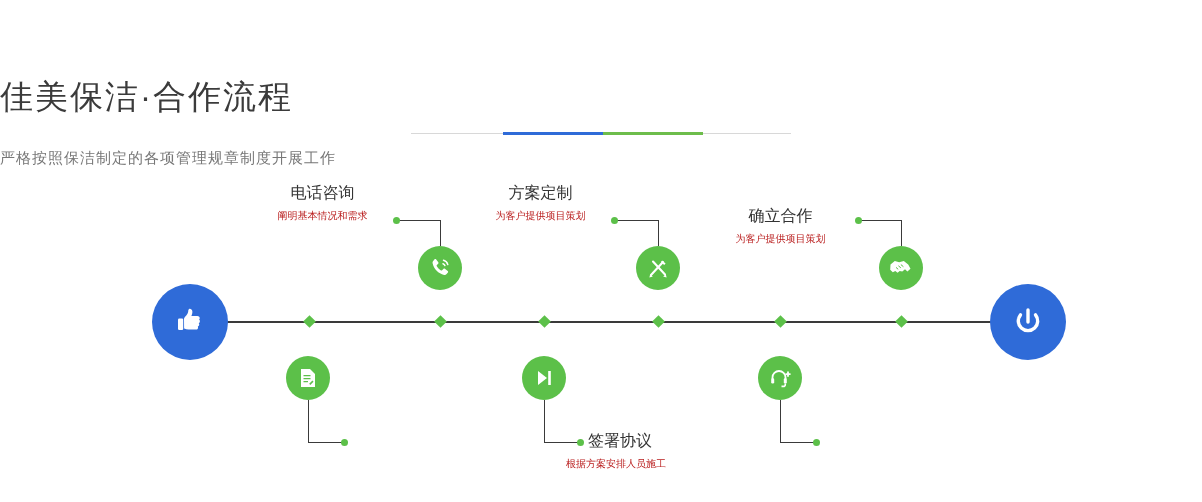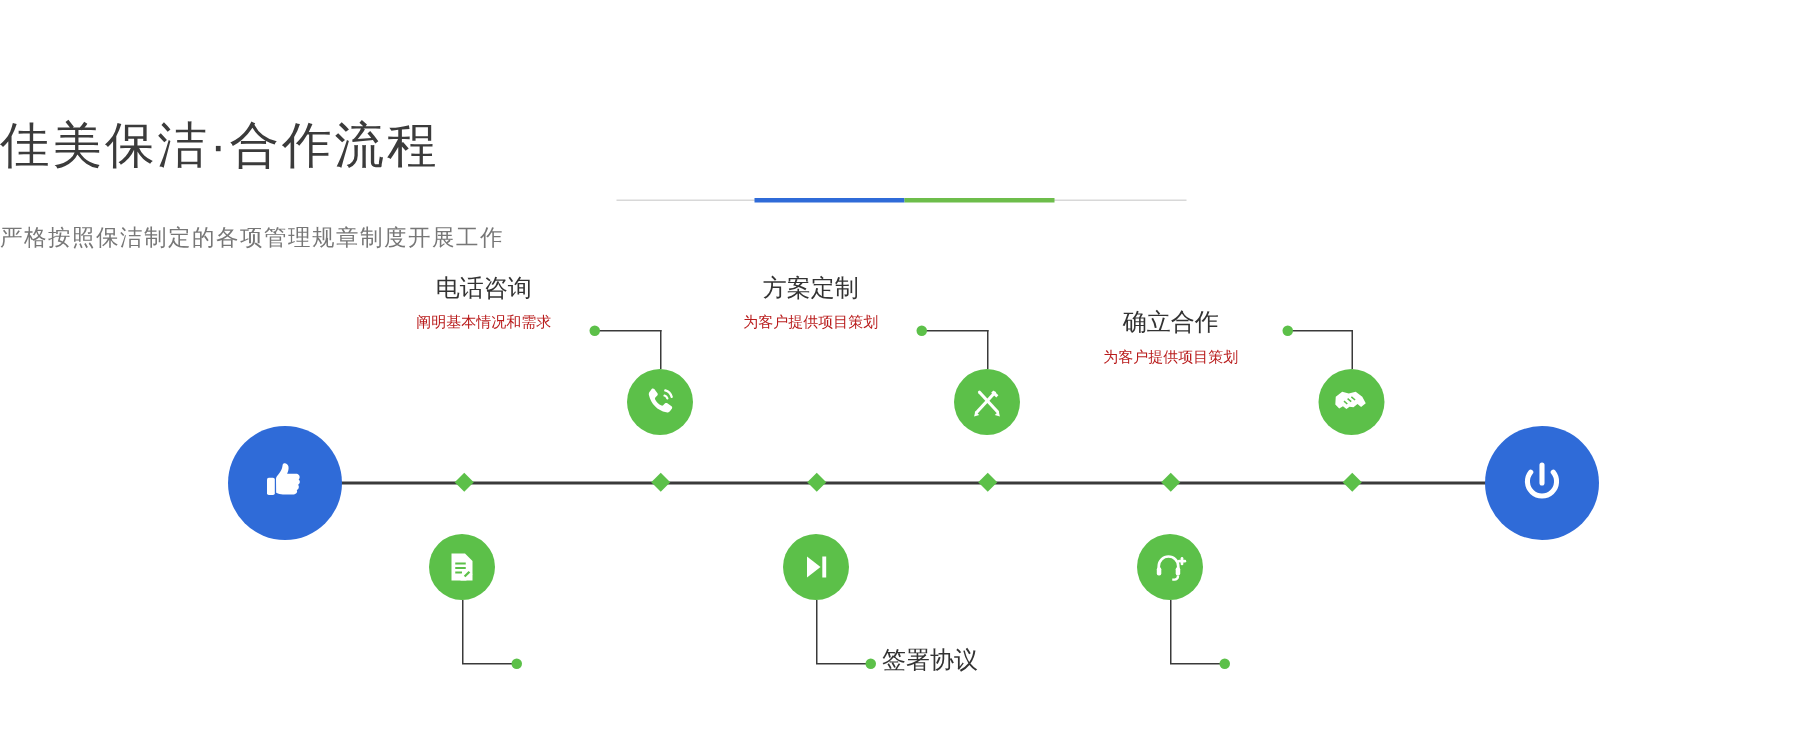--- a/index.html
+++ b/index.html
@@ -238,20 +238,21 @@
         <path fill="#ffffff" d="M6 5l9 7-9 7z"></path>
         <rect fill="#ffffff" x="16.2" y="5" width="2.6" height="14"></rect>
       </svg>
     </span>
   </div>
   <div class="conn conn-v" style="left:544px; top:250px; height:42px;"></div>
   <div class="conn conn-h" style="left:544px; top:292px; width:36px;"></div>
   <div class="dot" style="left:577px; top:289px;"></div>
   <div class="lbl below" style="left:588px; top:280px; width:200px; text-align:left;">
     <div class="lbl-title">签署协议</div>
+    <div class="lbl-desc" style="margin-left:-22px;">根据方案安排人员施工</div>
   </div>
 
   <div class="node-circle" style="left:879px; top:96px;">
     <span>
       <svg width="26" height="26" viewBox="0 0 26 26">
         <path fill="#ffffff" d="M2.5 9.5l4.3-3.4 4.4 1.2 4.6-1.2 4.4 3.4 2.3 4.3-3.1 2.6-2.4-2.1-2.7 2.2-2.6-.4-2.1 1.6-2.3-1.8-2.5 1.4-2.6-2.6z"></path>
         <g stroke="#5cc049" stroke-width="1" fill="none">
           <path d="M8 12.4l2.2 1.9M10.4 10.8l2.4 2M12.9 9.6l2.5 2.1"></path>
         </g>
       </svg>

